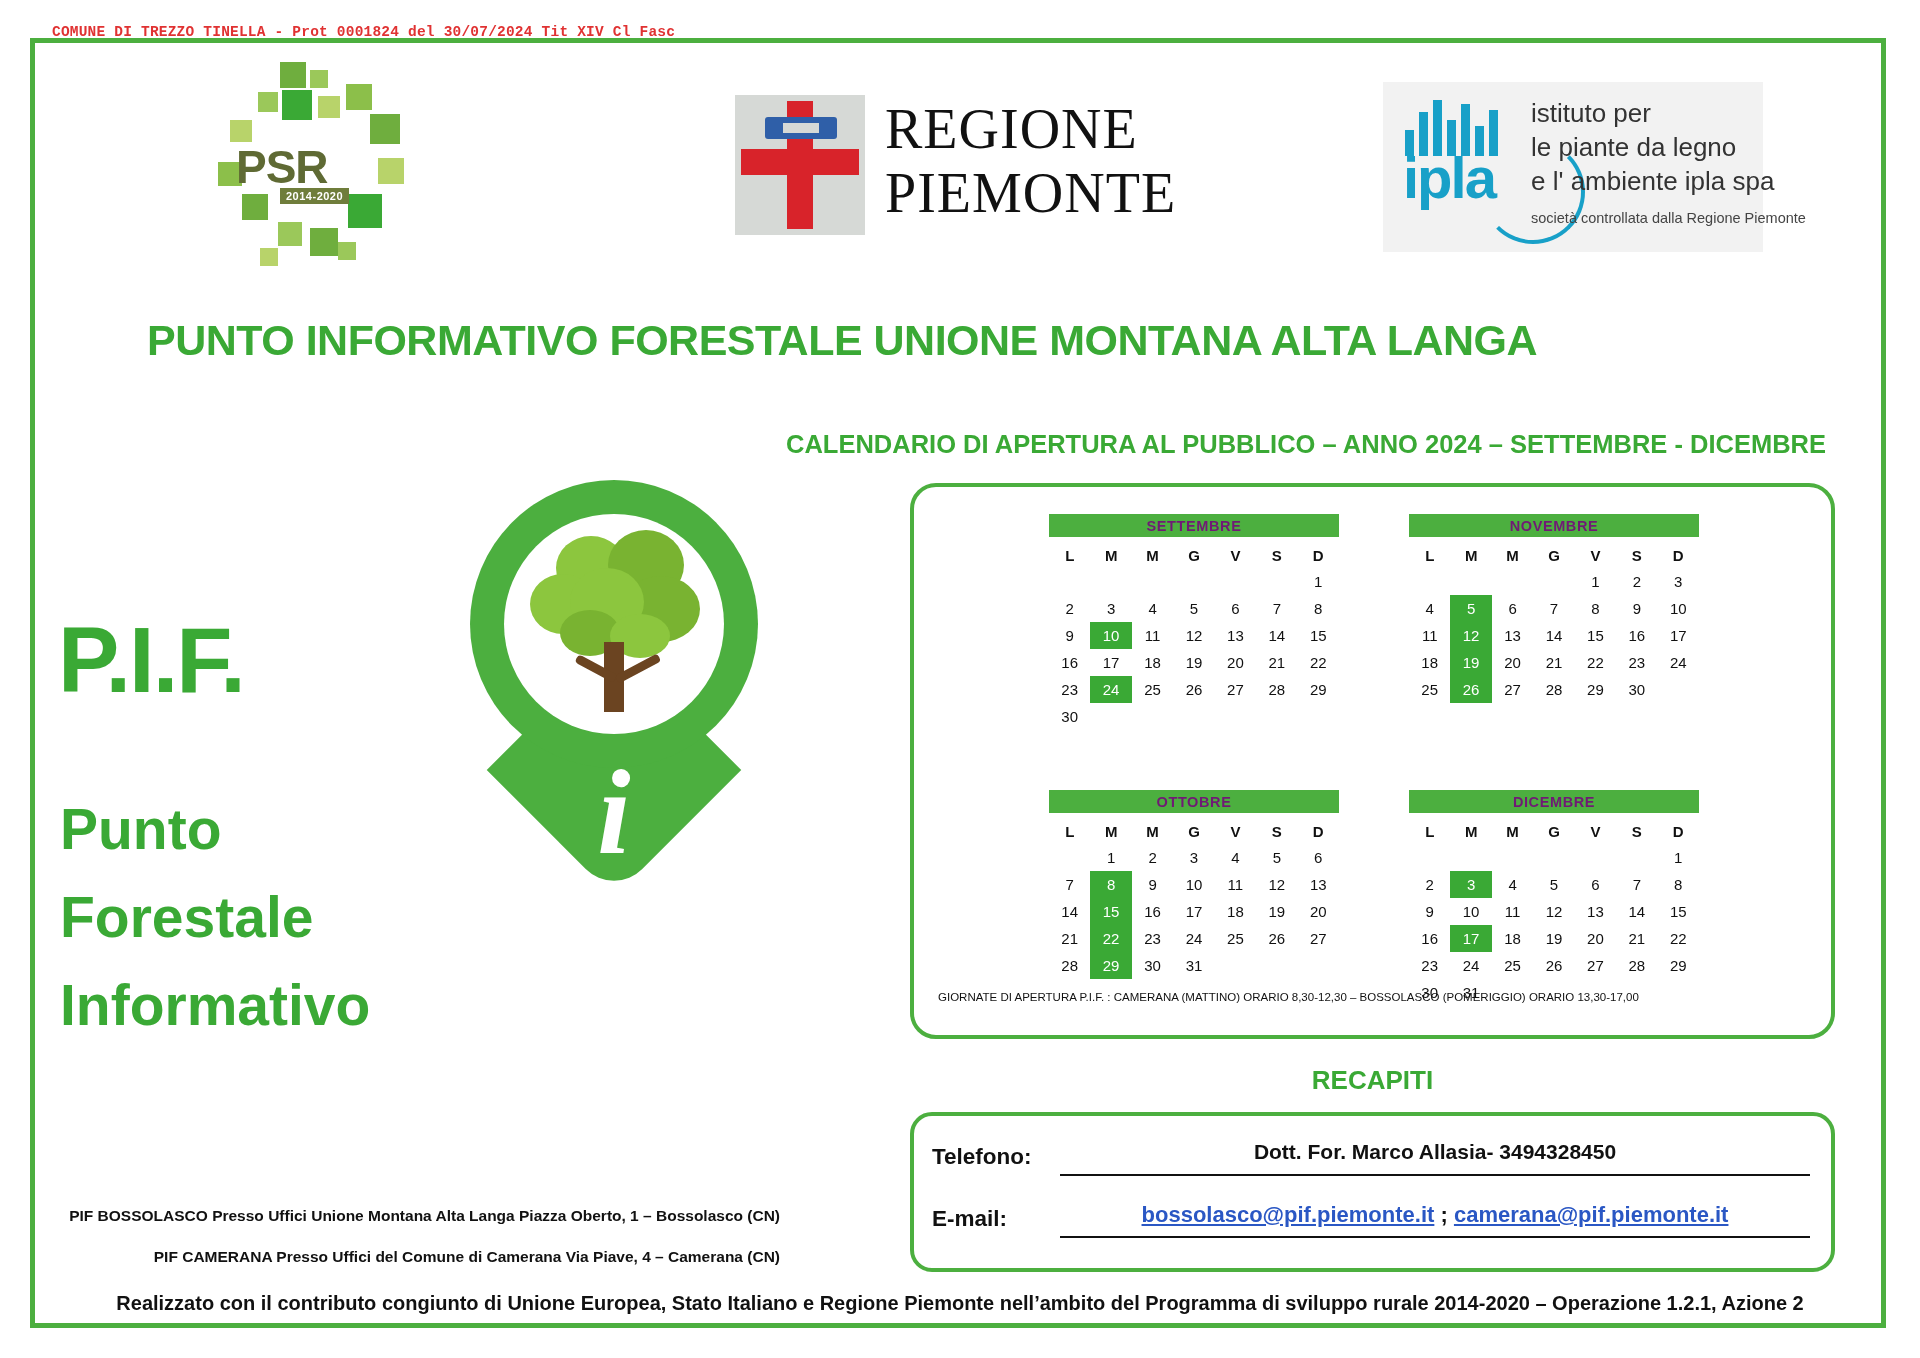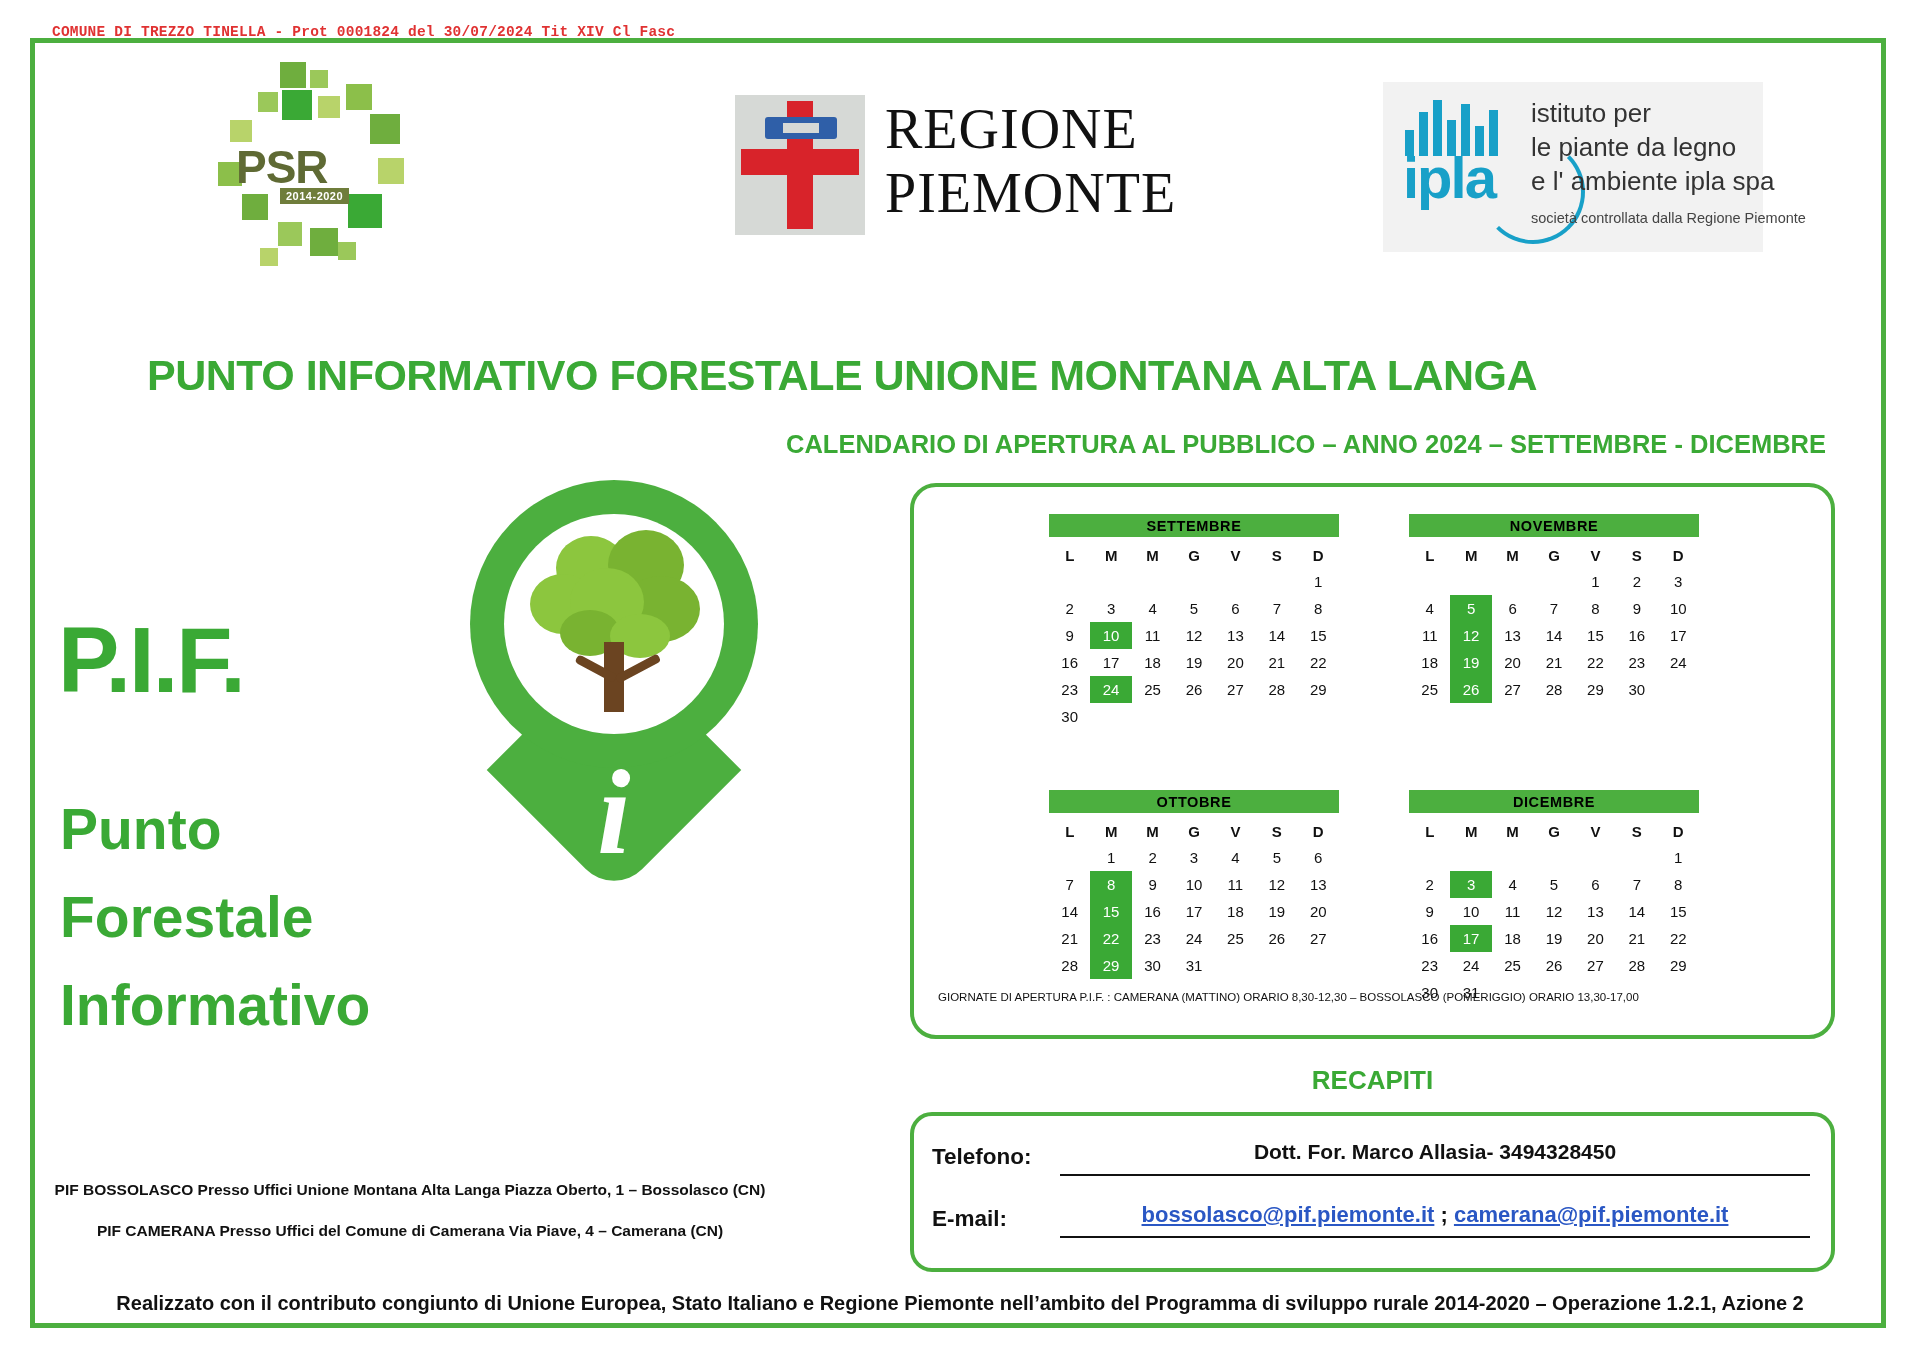--- a/index.html
+++ b/index.html
@@ -185,21 +185,21 @@
     top: 128px;
     font-size: 14.5px;
     color: #444444;
     white-space: nowrap;
   }
 
   
   .main-title {
     position: absolute;
     left: 0;
-    top: 351px;
+    top: 316px;
     width: 1684px;
     text-align: center;
     font-size: 43px;
     font-weight: bold;
     color: #3aa935;
     letter-spacing: -0.5px;
   }
   .sub-title {
     position: absolute;
     left: 716px;
@@ -298,24 +298,25 @@
     font-size: 120px;
     font-weight: bold;
     color: #ffffff;
     line-height: 110px;
   }
 
   .addr {
     position: absolute;
     left: 40px;
     width: 740px;
-    text-align: center;
+    text-align: right;
     font-size: 15.5px;
     font-weight: bold;
     color: #111111;
+    margin-top: 26px;
   }
   .addr1 { top: 1181px; }
   .addr2 { top: 1222px; }
 
   .footer-note {
     position: absolute;
     left: 0;
     top: 1292px;
     width: 1920px;
     text-align: center;
@@ -340,21 +341,21 @@
     position: absolute;
     width: 290px;
   }
   .m-sett { left: 135px; top: 27px; }
   .m-nov  { left: 495px; top: 27px; }
   .m-ott  { left: 135px; top: 303px; }
   .m-dic  { left: 495px; top: 303px; }
 
   .m-title {
     background: #4caf3f;
-    color: #000000;
+    color: #701a75;
     font-size: 14.5px;
     font-weight: bold;
     text-align: center;
     padding: 4px 0 3px 0;
     letter-spacing: 0.6px;
   }
   table.cal {
     border-collapse: collapse;
     width: 290px;
     margin-top: 6px;

